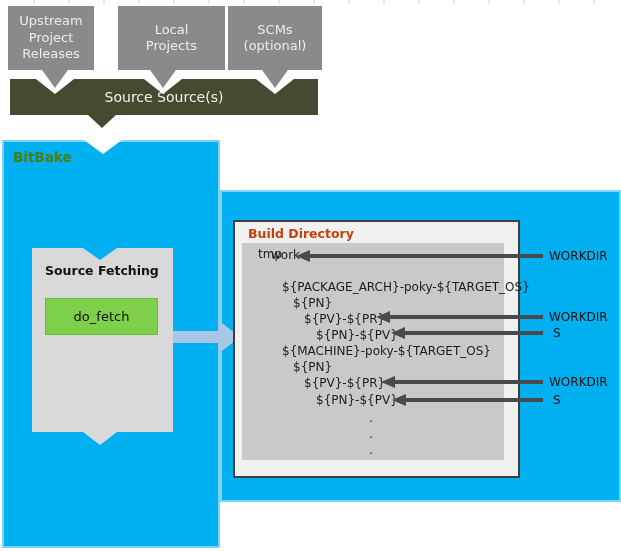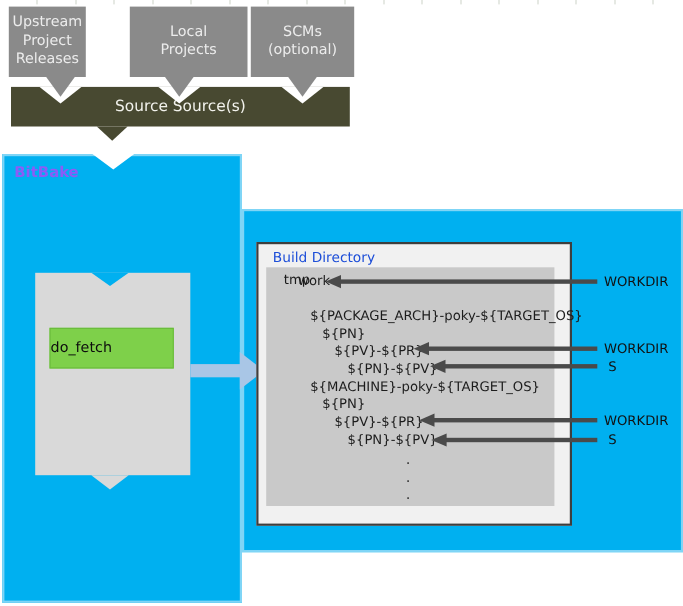--- a/index.html
+++ b/index.html
@@ -22,53 +22,53 @@
   .olivebar{background:#484931;z-index:1;display:flex;align-items:center;justify-content:center;
     color:#f2f2ec;font-size:14px;}
   .notch-white{width:0;height:0;border-left:19px solid transparent;
     border-right:19px solid transparent;border-top:15px solid #ffffff;z-index:2;}
   .olive-tail{width:0;height:0;border-left:14px solid transparent;
     border-right:14px solid transparent;border-top:13px solid #484931;z-index:2;}
   
   .cyan{background:#00b0f0;border:2px solid #7fd5f6;z-index:1;}
   .cyan-notch{width:0;height:0;border-left:19px solid transparent;
     border-right:19px solid transparent;border-top:14px solid #ffffff;z-index:2;}
-  .bitbake-label{color:#8b5cf6;font-weight:bold;font-size:13.5px;z-index:3;}
+  .bitbake-label{color:#4d7c0f;font-weight:bold;font-size:13.5px;z-index:3;}
   
   .sf-panel{background:#d9d9d9;z-index:3;}
   .sf-notch{width:0;height:0;border-left:17px solid transparent;
     border-right:17px solid transparent;border-top:12px solid #00b0f0;z-index:4;}
   .sf-tail{width:0;height:0;border-left:17px solid transparent;
     border-right:17px solid transparent;border-top:13px solid #d9d9d9;z-index:4;}
   .sf-title{font-weight:bold;font-size:12.5px;color:#111;z-index:4;}
   .task{background:#7ed04a;border:1px solid #69bb3b;color:#0d0d0d;font-size:13px;
-    display:flex;align-items:center;justify-content:flex-start;z-index:4;}
+    display:flex;align-items:center;justify-content:center;z-index:4;}
   
   .steel-body{background:#a9c6e6;z-index:3;}
   .steel-head{width:0;height:0;border-top:17px solid transparent;
     border-bottom:17px solid transparent;border-left:22px solid #a9c6e6;z-index:3;}
   
   .bd-box{background:#f1f1f1;border:2px solid #3e3e3e;z-index:3;}
-  .bd-title{font-weight:normal;font-size:12.5px;color:#1d4ed8;z-index:4;}
+  .bd-title{font-weight:bold;font-size:12.5px;color:#c2410c;z-index:4;}
   .bd-inner{background:#c9c9c9;z-index:4;}
   .tree-line{position:absolute;font-size:12px;color:#1c1c1c;white-space:nowrap;z-index:5;}
   
   .ptr-line{background:#4a4a4a;height:4px;z-index:6;}
   .ptr-head{width:0;height:0;border-top:6px solid transparent;
     border-bottom:6px solid transparent;border-right:14px solid #4a4a4a;z-index:6;}
   .ptr-label{font-size:12px;color:#111;line-height:16px;z-index:6;white-space:nowrap;}
 </style>
 </head>
 <body>
 
 <div id="stage">
 
   <div class="abs top-artifact"></div>
 
-  <div class="abs srcbox" style="left:8px;top:6px;width:70px;height:64px;padding:0 12px;">
+  <div class="abs srcbox" style="left:8px;top:6px;width:86px;height:64px;padding:0 12px;">
     <span>Upstream Project Releases</span>
   </div>
   <div class="abs srcbox" style="left:118px;top:6px;width:107px;height:64px;padding:0 24px;">
     <span>Local Projects</span>
   </div>
   <div class="abs srcbox" style="left:228px;top:6px;width:94px;height:64px;padding:11px 10px;">
     <span>SCMs (optional)</span>
   </div>
 
   <div class="abs olivebar" style="left:10px;top:79px;width:308px;height:36px;">
@@ -83,20 +83,21 @@
   <div class="abs olive-tail" style="left:88px;top:115px;"></div>
 
   <div class="abs cyan" style="left:2px;top:140px;width:218px;height:408px;"></div>
   <div class="abs cyan" style="left:220px;top:190px;width:401px;height:312px;"></div>
   <div class="abs cyan-notch" style="left:84px;top:140px;"></div>
   <div class="abs bitbake-label" style="left:13px;top:149px;">BitBake</div>
 
   <div class="abs sf-panel" style="left:32px;top:248px;width:141px;height:184px;"></div>
   <div class="abs sf-notch" style="left:83px;top:248px;"></div>
   <div class="abs sf-tail" style="left:83px;top:432px;"></div>
+  <div class="abs sf-title" style="left:45px;top:263px;">Source Fetching</div>
   <div class="abs task" style="left:45px;top:298px;width:113px;height:37px;">
     <span>do_fetch</span>
   </div>
 
   <div class="abs steel-body" style="left:173px;top:331px;width:46px;height:12px;"></div>
   <div class="abs steel-head" style="left:218px;top:320px;"></div>
 
   <div class="abs bd-box" style="left:233px;top:220px;width:287px;height:258px;"></div>
   <div class="abs bd-title" style="left:248px;top:226px;">Build Directory</div>
   <div class="abs bd-inner" style="left:242px;top:243px;width:262px;height:217px;"></div>

